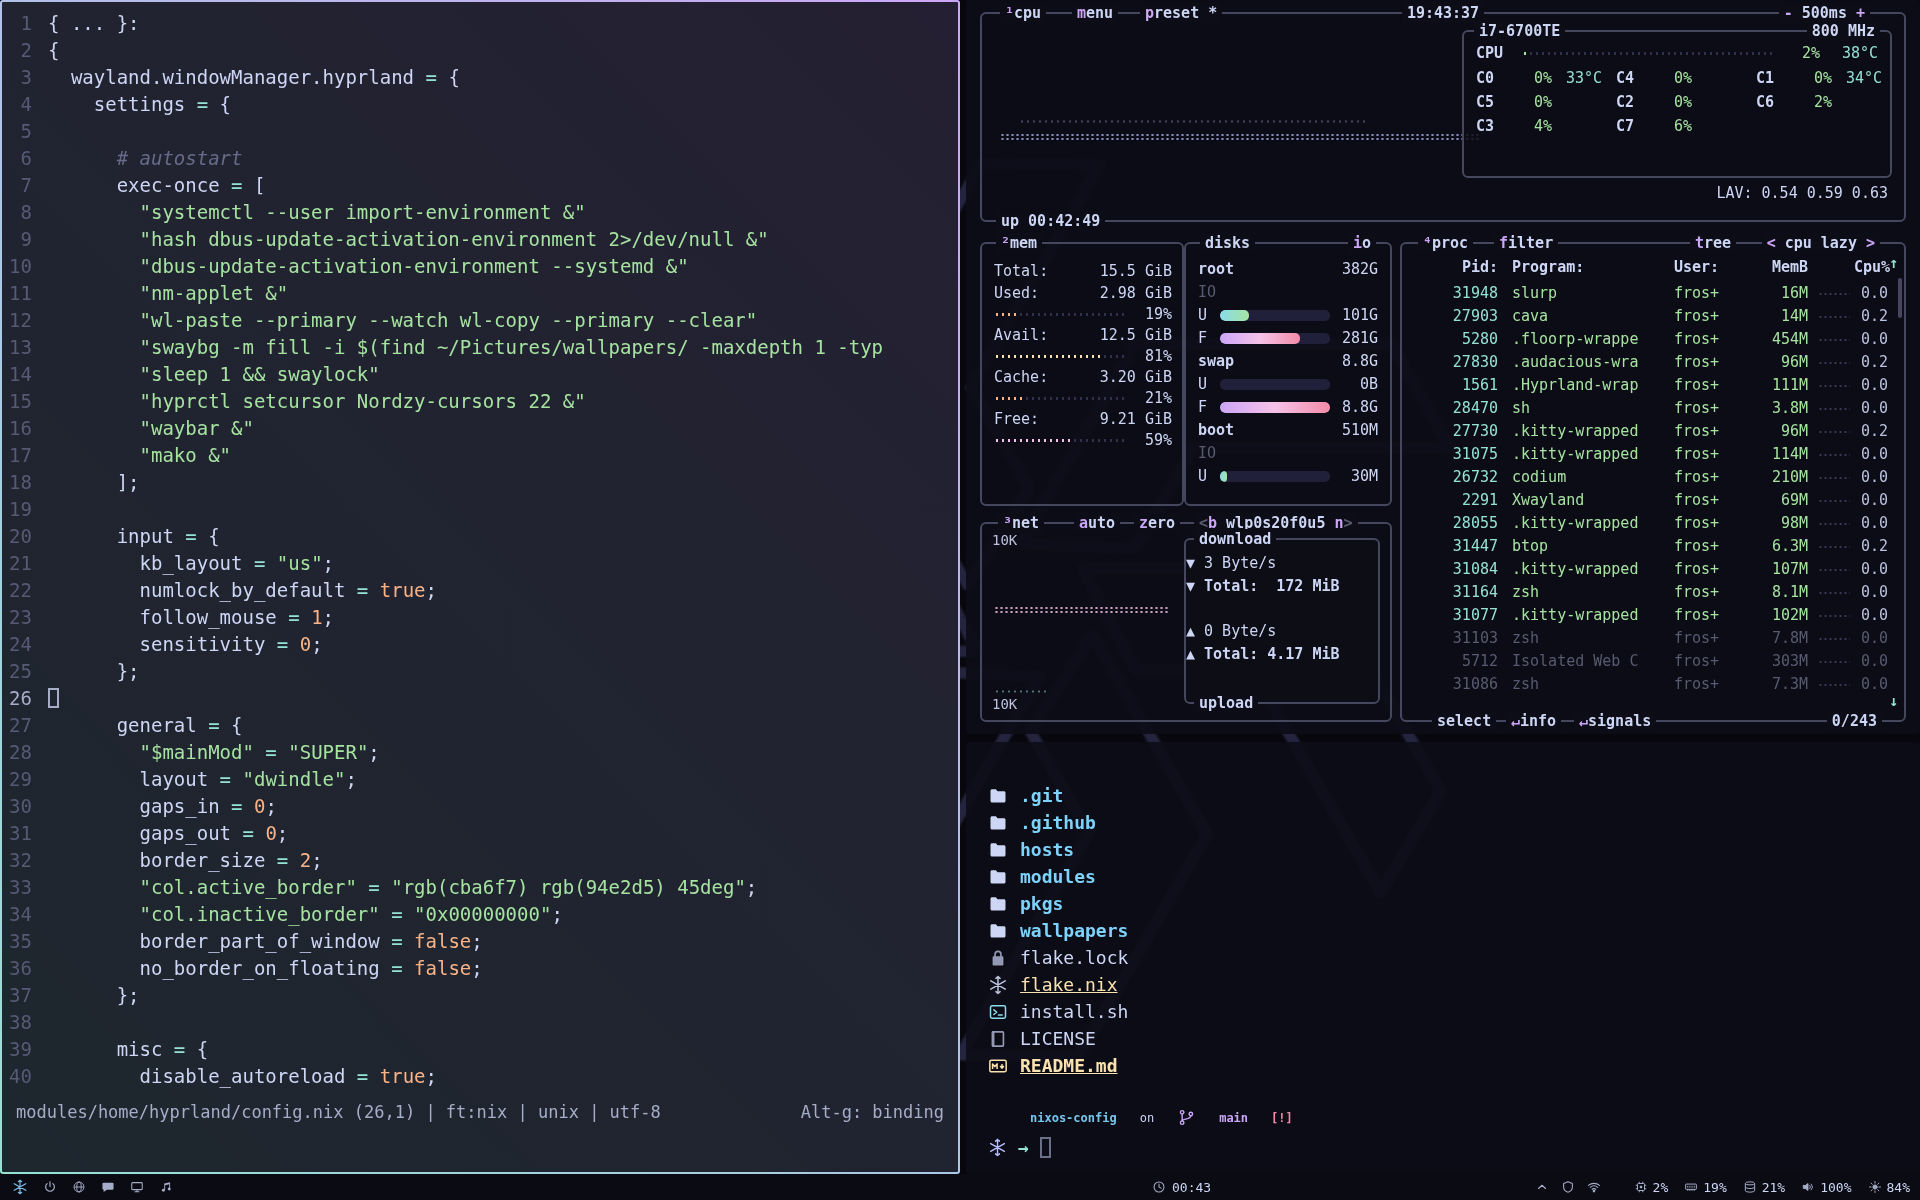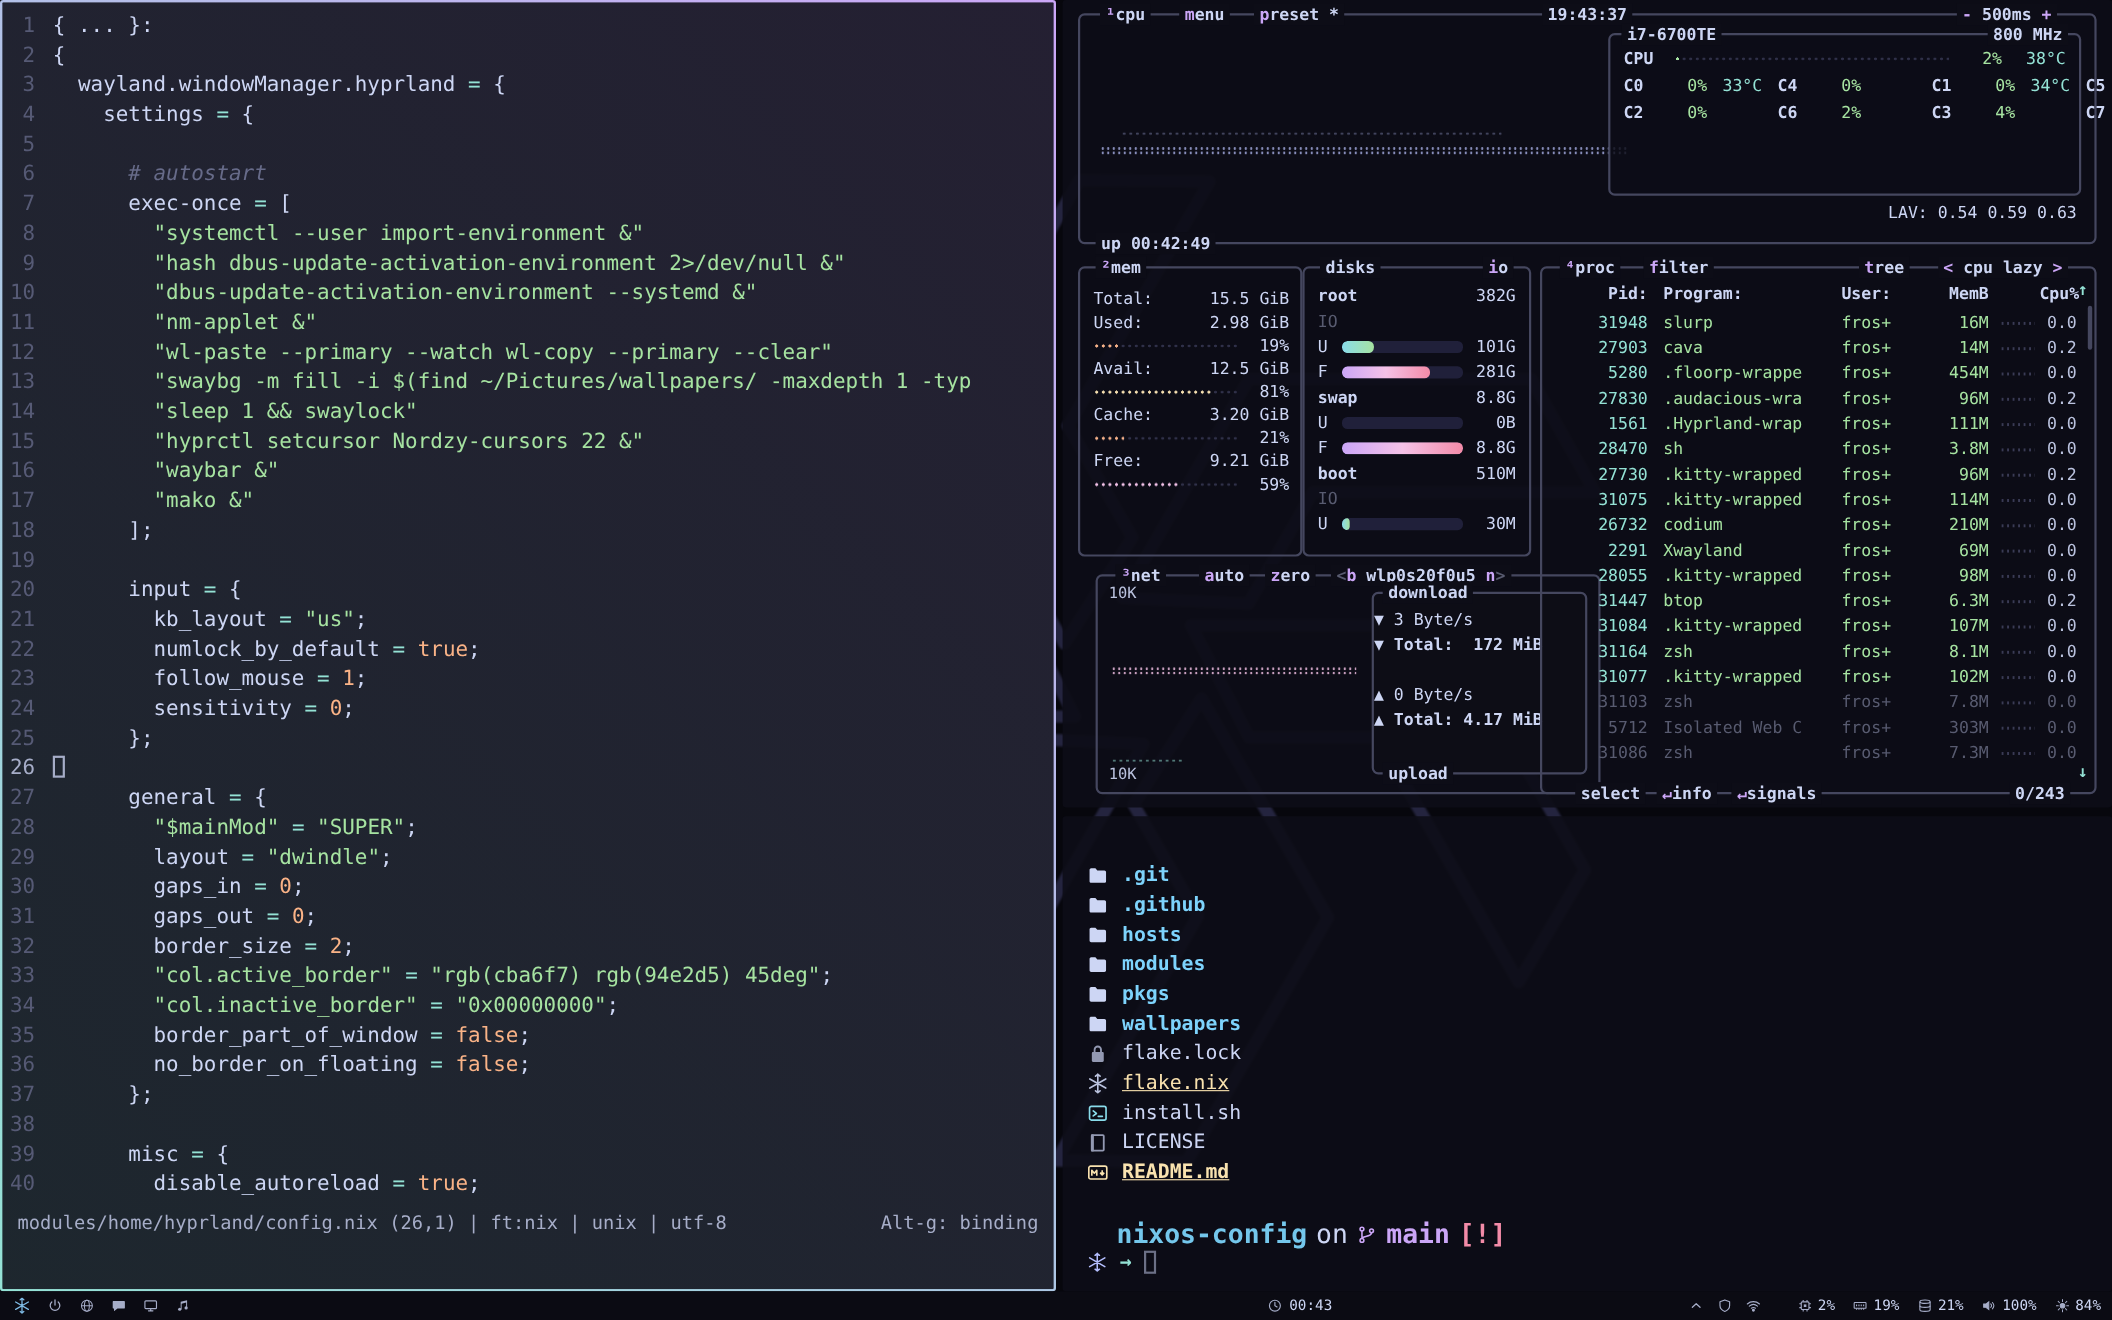--- a/index.html
+++ b/index.html
@@ -42,21 +42,21 @@
   background-image:radial-gradient(circle,rgba(186,194,254,.7) 1px,transparent 1.3px);background-size:5px 4px}
 .cpu-graph::after{content:"";position:absolute;left:4%;width:72%;top:46%;height:6px;
   background-image:radial-gradient(circle,rgba(186,194,254,.3) 1px,transparent 1.3px);background-size:6px 5px}
 .cpu-sub{position:absolute;right:12px;top:16px;width:430px;height:148px;border:2px solid #45475f;border-radius:6px;background:rgba(13,13,23,.85);padding:8px 12px 4px}
 .cpu-row{display:flex;align-items:center;height:26px;gap:8px}
 .cpu-row .lbl{font-weight:bold;width:38px}
 .dotmeter{height:9px;border-radius:2px;position:relative;flex:1;
   background-image:radial-gradient(circle,#30314a 1.2px,transparent 1.4px);background-size:6px 9px}
 .dotmeter i{position:absolute;left:0;top:0;bottom:0;border-radius:2px;
   background-image:radial-gradient(circle,var(--c,#a6e3a1) 1.3px,transparent 1.5px);background-size:6px 9px}
-.cores-grid{display:grid;grid-template-columns:1fr 1fr 1fr 1fr;column-gap:14px}
+.cores-grid{display:grid;grid-template-columns:1fr 1fr 1fr;column-gap:14px}
 .core-cell{display:flex;align-items:center;height:24px;gap:6px}
 .cname{width:28px;font-weight:bold}
 .cdots{flex:1;height:7px;background-image:radial-gradient(circle,#3a3b55 1px,transparent 1.2px);background-size:5px 7px}
 .cpct{width:36px;text-align:right;color:#a6e3a1}
 .ctemp{width:44px;text-align:right;color:#94e2d5}
 .lav{position:absolute;right:16px;top:170px;color:#cdd6f4}
 .uptime{left:14px}
 
 .mem-box{left:14px;top:242px;width:204px;height:264px}
 .mem-stats{position:absolute;left:12px;right:10px;top:16px}
@@ -69,21 +69,21 @@
 .drow{display:flex;align-items:center;height:23px;line-height:23px}
 .dname{font-weight:bold;flex:1}
 .dio{color:#585b70}
 .dletter{width:16px}
 .dbar{flex:1;height:11px;border-radius:5px;background:#20203a;overflow:hidden;margin:0 6px}
 .dbar i{display:block;height:100%;border-radius:5px}
 .fill-u{background:linear-gradient(90deg,#89dceb,#a6e3a1)}
 .fill-f{background:linear-gradient(90deg,#cba6f7,#f5c2e7,#f38ba8)}
 .dval{min-width:42px;text-align:right}
 
-.net-box{left:30px;top:522px;width:459px;height:200px}
+.net-box{left:14px;top:522px;width:412px;height:200px}
 .net-scale{position:absolute;left:10px;font-size:14px;color:#bac2de}
 .net-graph{position:absolute;left:12px;right:220px;top:20px;bottom:20px}
 .net-graph::before{content:"";position:absolute;left:0;right:0;top:40%;height:7px;
   background-image:radial-gradient(circle,rgba(245,194,231,.8) 1px,transparent 1.3px);background-size:5px 4px}
 .net-graph::after{content:"";position:absolute;left:0;width:30%;bottom:4%;height:5px;
   background-image:radial-gradient(circle,rgba(148,226,213,.5) 1px,transparent 1.2px);background-size:6px 5px}
 .net-stats{position:absolute;right:10px;top:14px;width:196px;height:166px;border:2px solid #45475f;border-radius:6px;background:rgba(13,13,23,.97);padding:12px 0 0}
 .nrow{height:23px;line-height:23px;white-space:pre}
 .nrow.bold{font-weight:bold}
 .nspace{height:22px}
@@ -105,21 +105,21 @@
 
 
 .file-list{position:absolute;left:22px;top:40px}
 .frow{display:flex;align-items:center;height:27px;font-size:18px}
 .ficon{width:20px;height:20px;flex:none}
 .fname{margin-left:12px}
 .frow.dir .fname{color:#7dd3fc;font-weight:bold}
 .frow.file .fname{color:#cdd6f4}
 .frow.nix .fname{color:#f9e2af;text-decoration:underline}
 .frow.md .fname{color:#f9e2af;font-weight:bold;text-decoration:underline}
-.prompt1{position:absolute;left:22px;top:366px;display:flex;align-items:center;gap:8px;font-size:24px}
+.prompt1{position:absolute;left:22px;top:366px;display:flex;align-items:center;gap:23px;font-size:12px}
 .prompt2{position:absolute;left:22px;top:395px;display:flex;align-items:center;gap:11px;font-size:18px}
 .picon{width:19px;height:19px}
 .pdir{color:#74c7ec;font-weight:bold}
 .pbranch{color:#cba6f7;font-weight:bold}
 .pstatus{color:#f38ba8;font-weight:bold}
 .parrow{color:#94e2d5;font-weight:bold}
 .term-cursor{display:inline-block;width:11px;height:21px;border:2px solid #6c7086}
 
 
 .waybar{position:absolute;left:0;top:1174px;width:1920px;height:26px;background:#0b0b13;font-size:13px;color:#cdd6f4}

